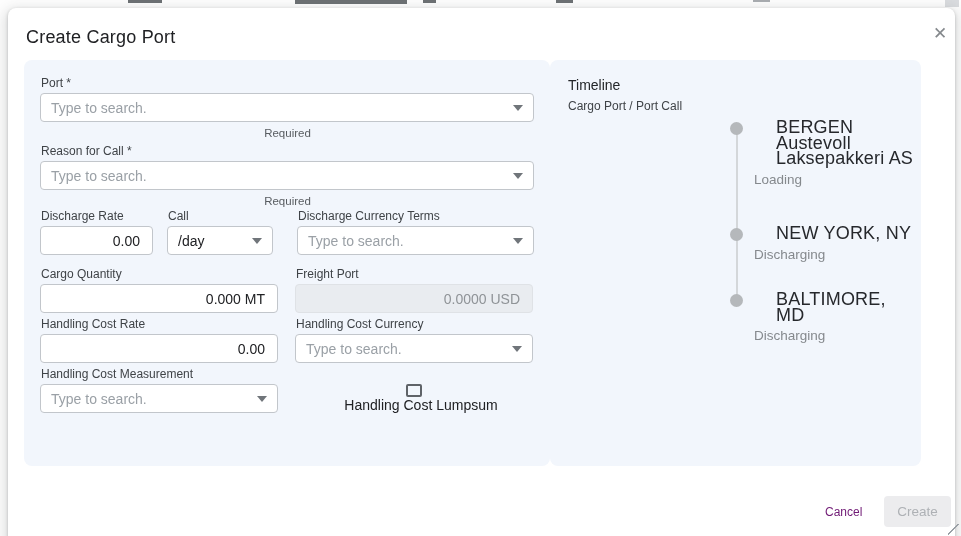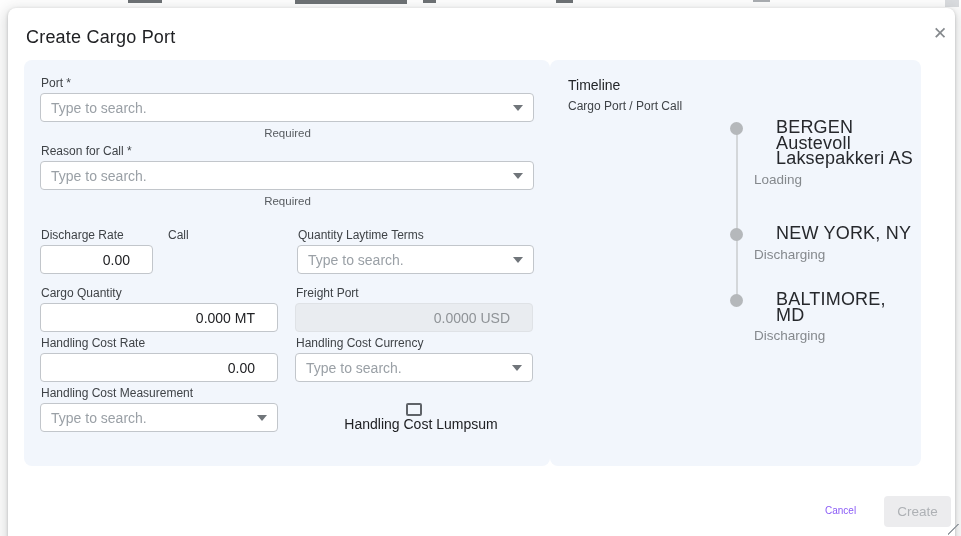--- a/index.html
+++ b/index.html
@@ -26,24 +26,24 @@
   
   .f-label { font-size:12px; color:#3f4347; margin:0 0 3px 1px; line-height:14px; }
   .helper  { font-size:11.5px; color:#585c60; margin:5px 0 0 1px; line-height:13px;text-align:center; }
   .combo, .num { height:29px; width:100%; border:1px solid #c2c6cb; border-radius:4px;
     background:#fff; font-size:14px; color:#202124; }
   .combo { display:flex; align-items:center; padding:0 10px; cursor:pointer; }
   .combo .ph { flex:1; color:#9aa0a6; white-space:nowrap; overflow:hidden; }
   .combo .val { flex:1; color:#202124; }
   .caret { width:0; height:0; border-left:5px solid transparent; border-right:5px solid transparent;
     border-top:6px solid #70757a; margin-left:6px; }
-  .num { text-align:right; padding:0 22px; font-family:"Liberation Sans", sans-serif; outline:none; }
+  .num { text-align:right; padding:0 12px; font-family:"Liberation Sans", sans-serif; outline:none; }
   .num:disabled { background:#e9ecf0; border-color:#dfe2e6; color:#8f9397; }
   .row { display:flex; }
-  .mt14 { margin-top:20px; } .mt13 { margin-top:4px; } .mt12 { margin-top:12px; }
+  .mt14 { margin-top:1px; } .mt13 { margin-top:4px; } .mt12 { margin-top:12px; }
   .c-rate { width:113px; margin-right:14px; }
   .c-rule { width:106px; margin-right:24px; }
   .c-rest { flex:1; }
   .c-half { width:238px; } .gap17 { margin-right:17px; }
 
   .cb-row { display:flex; align-items:center; height:29px; margin-top:17px; cursor:pointer;flex-direction:column; }
   .cb-box { width:16px; height:16px; border:2px solid #5f6368; border-radius:2px; background:#f2f6fc; }
   .cb-label { font-size:14px; color:#202124; margin-left:14px; }
 
   
@@ -51,21 +51,21 @@
   .tl-sub { font-size:12px; color:#3f4347; margin-top:5px; }
   .tl-line { position:absolute; left:186px; top:68px; width:2px; height:170px; background:#d4d7da; }
   .tl-entry { position:absolute; left:180px; }
   .tl-e1 { top:60px; } .tl-e2 { top:166px; } .tl-e3 { top:232px; }
   .tl-dot { position:absolute; left:0; top:2px; width:13px; height:13px; border-radius:50%; background:#b5b8bb; }
   .tl-text { margin-left:24px; width:164px; }
   .tl-port, .tl-terminal { font-size:18px; font-weight:normal; color:#26282c; line-height:15.5px; letter-spacing:.2px;padding-left:22px; }
   .tl-activity { font-size:13.5px; color:#85898d; line-height:18px; margin-top:4px; }
 
   
-  .cancel-btn { position:absolute; left:817px; top:497px; font-size:10px; color:#8b5cf6;
+  .cancel-btn { position:absolute; left:817px; top:497px; font-size:12px; color:#701a75;
     background:none; border:none; cursor:pointer; font-family:"Liberation Sans", sans-serif; }
   .create-btn { position:absolute; left:876px; top:488px; width:67px; height:31px;
     background:#ececee; color:#aeb1b5; border:none; border-radius:4px; font-size:13.5px;
     font-family:"Liberation Sans", sans-serif; }
   .resize-mark { position:absolute; left:948px; top:524px; width:11px; height:11px;
     background:linear-gradient(135deg, transparent 44%, #9aa0a6 44%, #9aa0a6 54%, transparent 54%); }
 </style>
 </head>
 <body>
 
@@ -102,23 +102,27 @@
       <div class="helper">Required</div>
     </div>
 
     <div class="row mt14">
       <div class="c-rate">
         <div class="f-label">Discharge Rate</div>
         <input class="num" type="text" value="0.00" style="">
       </div>
       <div class="c-rule">
         <div class="f-label">Call</div>
+        <div class="combo">
+          <span class="val">/day</span>
+          <span class="caret"></span>
+        </div>
       </div>
       <div class="c-rest">
-        <div class="f-label">Quantity Laytime Terms</div>
+        <div class="f-label">Discharge Currency Terms</div>
         <div class="combo">
           <span class="ph">Type to search.</span>
           <span class="caret"></span>
         </div>
       </div>
     </div>
 
     <div class="row mt12">
       <div class="c-half gap17">
         <div class="f-label">Cargo Quantity</div>

